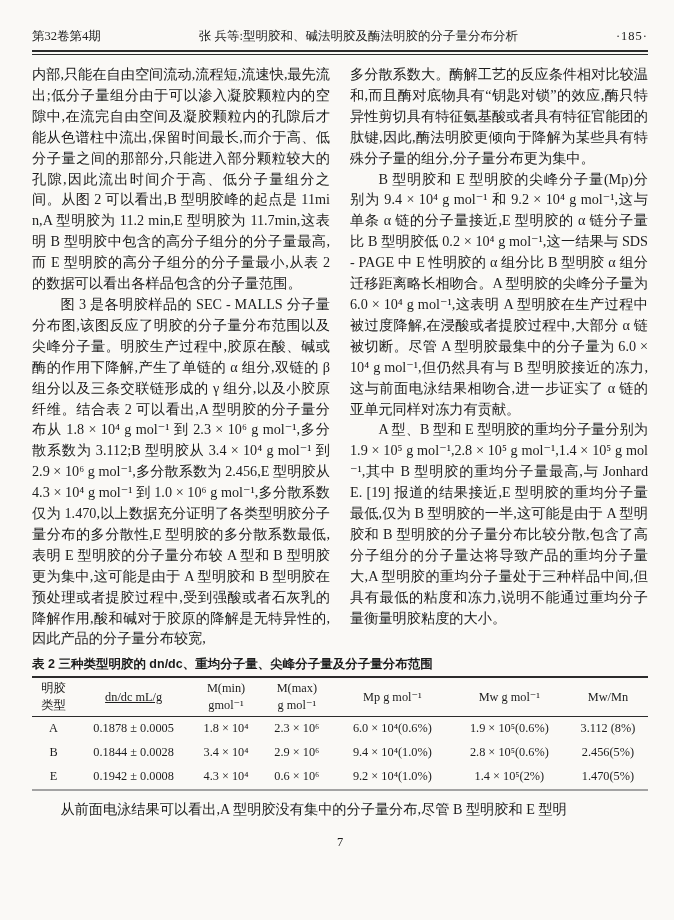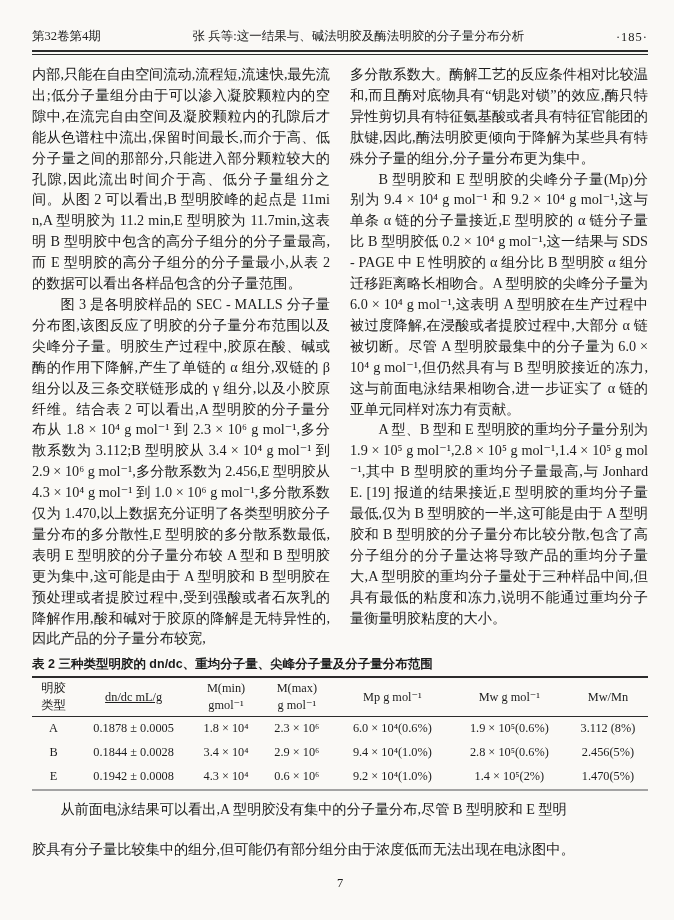--- a/index.html
+++ b/index.html
@@ -2,21 +2,21 @@
 <html><head>
 <meta charset="utf-8">
 <style>
   html,body{margin:0;padding:0;background:#d8d8d4;}
   .page{
     width:674px;height:920px;margin:0 auto;background:#faf9f6;
     font-family:"Liberation Serif","DejaVu Serif",serif;color:#1c1c1c;
     box-sizing:border-box;padding:28px 26px 0 32px;position:relative;overflow:hidden;
   }
   
-  .hdr{display:flex;align-items:flex-end;font-size:12.5px;white-space:nowrap;}
+  .hdr{display:flex;align-items:center;font-size:12.5px;white-space:nowrap;}
   .hdr .issue{flex:0 0 auto;}
   .hdr .rtitle{flex:1 1 auto;text-align:center;}
   .hdr .pno{flex:0 0 auto;letter-spacing:1px;}
   .rule-thick{border-top:2.5px solid #2b2b2b;margin-top:5px;}
   .rule-thin{border-top:1px solid #2b2b2b;margin-top:2px;}
   
   .cols{display:flex;gap:20px;margin-top:9px;}
   .col{flex:1 1 0;font-size:14.2px;line-height:20.9px;text-align:justify;}
   .col p{margin:0;word-break:break-all;}
   .col p.indent{text-indent:2em;}
@@ -37,21 +37,21 @@
   
   .pagenum{text-align:center;font-size:12.5px;margin-top:16px;}
 </style>
 </head>
 <body>
 
 <div class="page">
 
   <div class="hdr">
     <span class="issue">第32卷第4期</span>
-    <span class="rtitle">张  兵等:这一结果与、碱法明胶及酶法明胶的分子量分布分析</span>
+    <span class="rtitle">张  兵等:型明胶和、碱法明胶及酶法明胶的分子量分布分析</span>
     <span class="pno">·185·</span>
   </div>
   <div class="rule-thick"></div>
   <div class="rule-thin"></div>
 
   <div class="cols">
     <div class="col">
       <p>内部,只能在自由空间流动,流程短,流速快,最先流出;低分子量组分由于可以渗入凝胶颗粒内的空隙中,在流完自由空间及凝胶颗粒内的孔隙后才能从色谱柱中流出,保留时间最长,而介于高、低分子量之间的那部分,只能进入部分颗粒较大的孔隙,因此流出时间介于高、低分子量组分之间。从图 2 可以看出,B 型明胶峰的起点是 11min,A 型明胶为 11.2 min,E 型明胶为 11.7min,这表明 B 型明胶中包含的高分子组分的分子量最高,而 E 型明胶的高分子组分的分子量最小,从表 2 的数据可以看出各样品包含的分子量范围。</p>
       <p class="indent">图 3 是各明胶样品的 SEC - MALLS 分子量分布图,该图反应了明胶的分子量分布范围以及尖峰分子量。明胶生产过程中,胶原在酸、碱或酶的作用下降解,产生了单链的 α 组分,双链的 β 组分以及三条交联链形成的 γ 组分,以及小胶原纤维。结合表 2 可以看出,A 型明胶的分子量分布从 1.8 × 10⁴ g mol⁻¹ 到 2.3 × 10⁶ g mol⁻¹,多分散系数为 3.112;B 型明胶从 3.4 × 10⁴ g mol⁻¹ 到 2.9 × 10⁶ g mol⁻¹,多分散系数为 2.456,E 型明胶从 4.3 × 10⁴ g mol⁻¹ 到 1.0 × 10⁶ g mol⁻¹,多分散系数仅为 1.470,以上数据充分证明了各类型明胶分子量分布的多分散性,E 型明胶的多分散系数最低,表明 E 型明胶的分子量分布较 A 型和 B 型明胶更为集中,这可能是由于 A 型明胶和 B 型明胶在预处理或者提胶过程中,受到强酸或者石灰乳的降解作用,酸和碱对于胶原的降解是无特异性的,因此产品的分子量分布较宽,</p>
     </div>
@@ -120,20 +120,17 @@
         <td>1.4 × 10⁵(2%)</td>
         <td>1.470(5%)</td>
       </tr>
     </tbody>
   </table>
 
   <div class="cols after">
     <div class="col">
       <p class="indent">从前面电泳结果可以看出,A 型明胶没有集中的分子量分布,尽管 B 型明胶和 E 型明</p>
     </div>
-    <div class="col">
-      <p>胶具有分子量比较集中的组分,但可能仍有部分组分由于浓度低而无法出现在电泳图中。</p>
-    </div>
   </div>
 
   <div class="pagenum">7</div>
 
 </div>
 
 </body></html>

